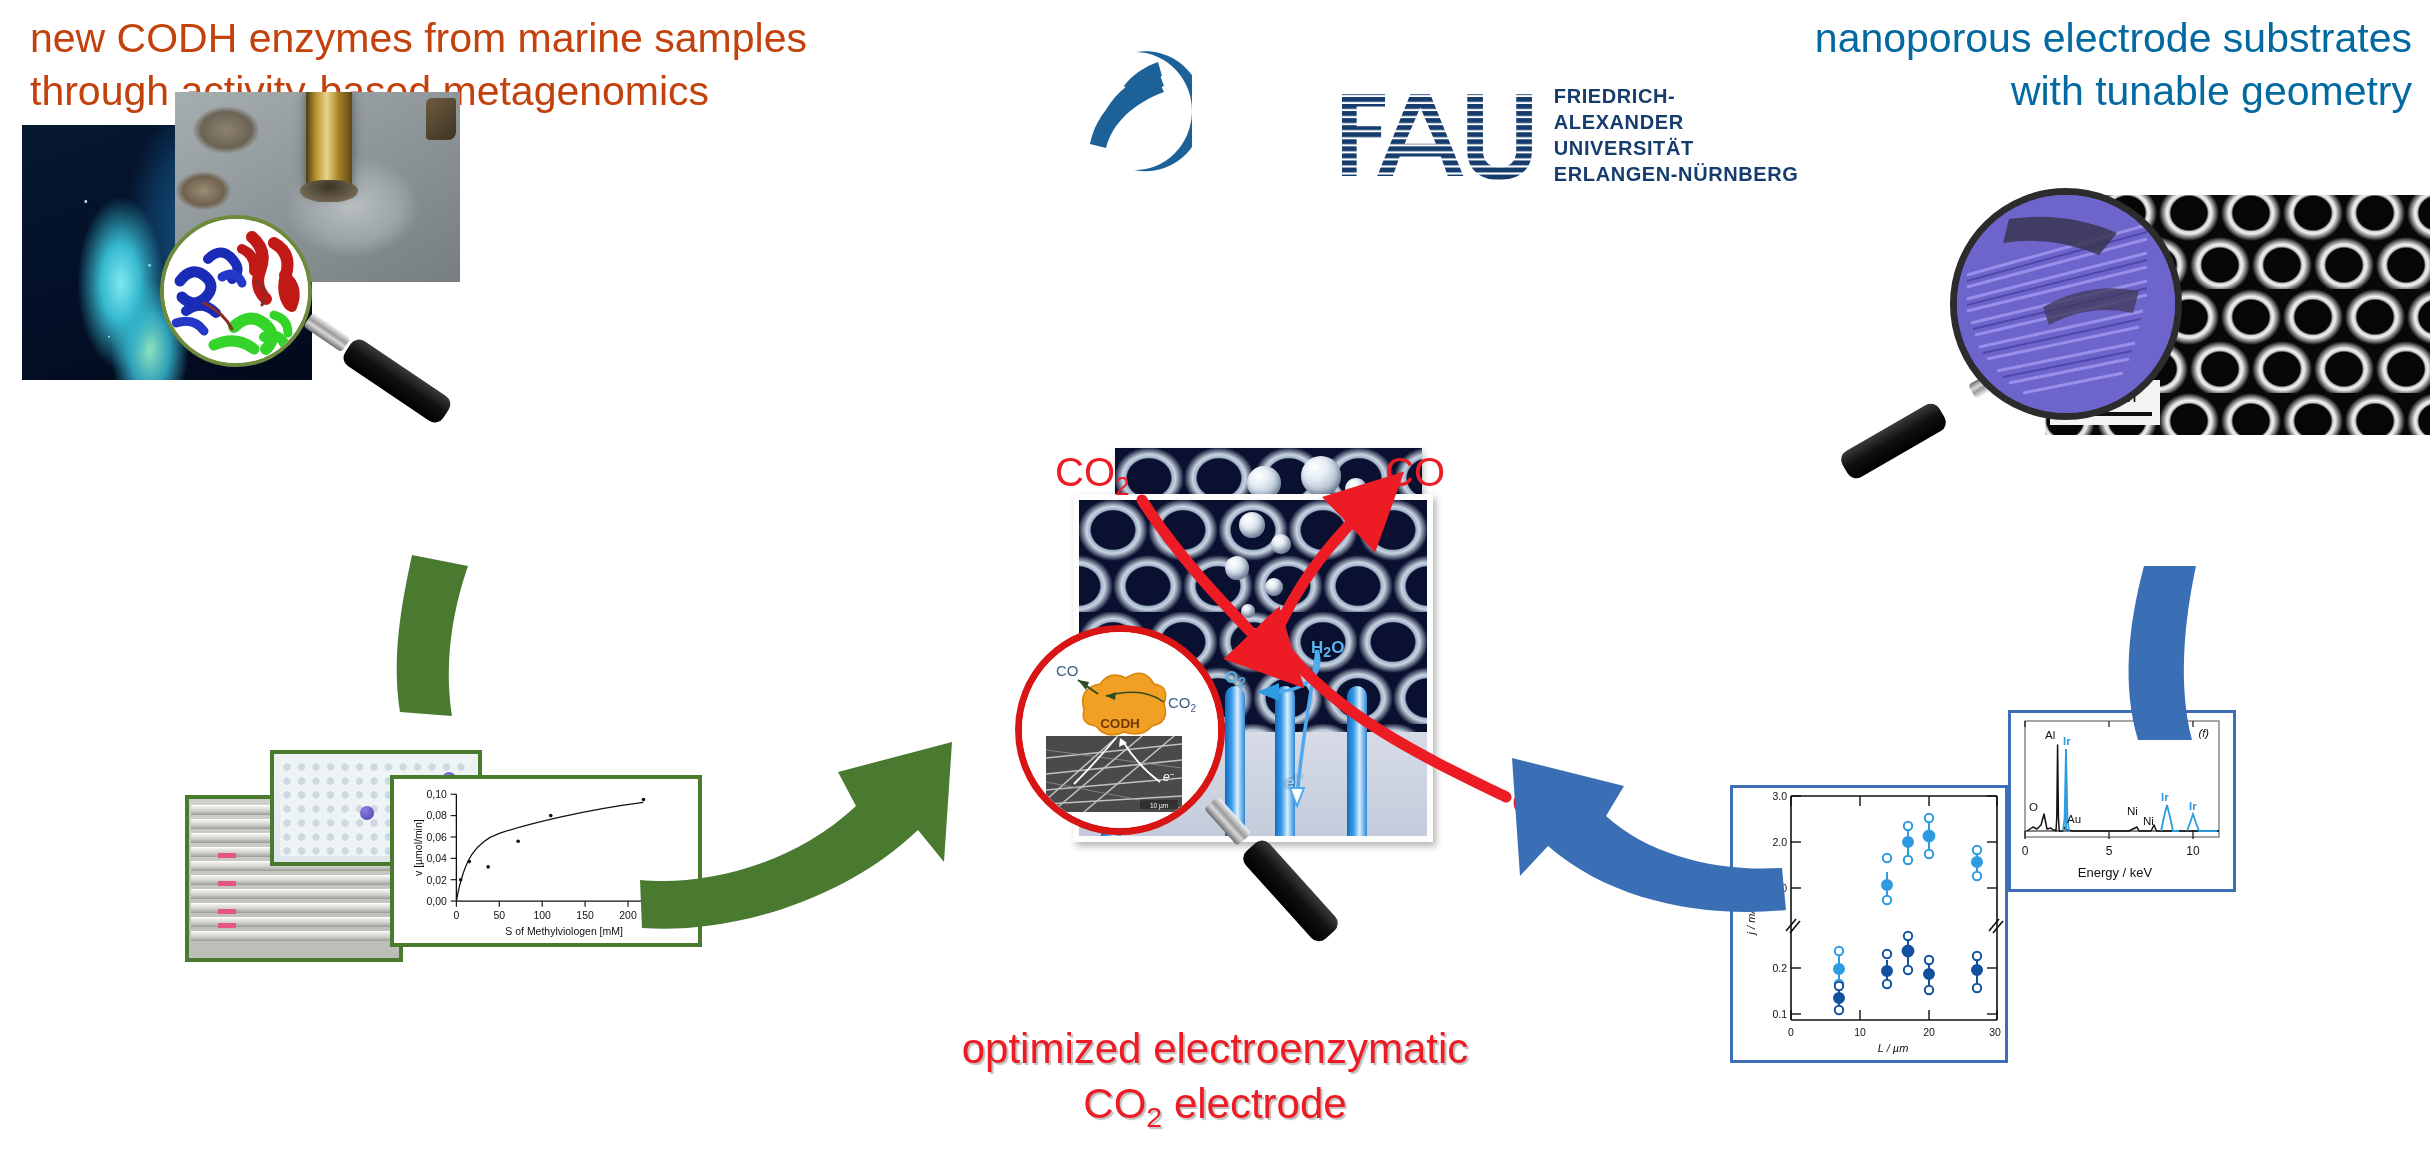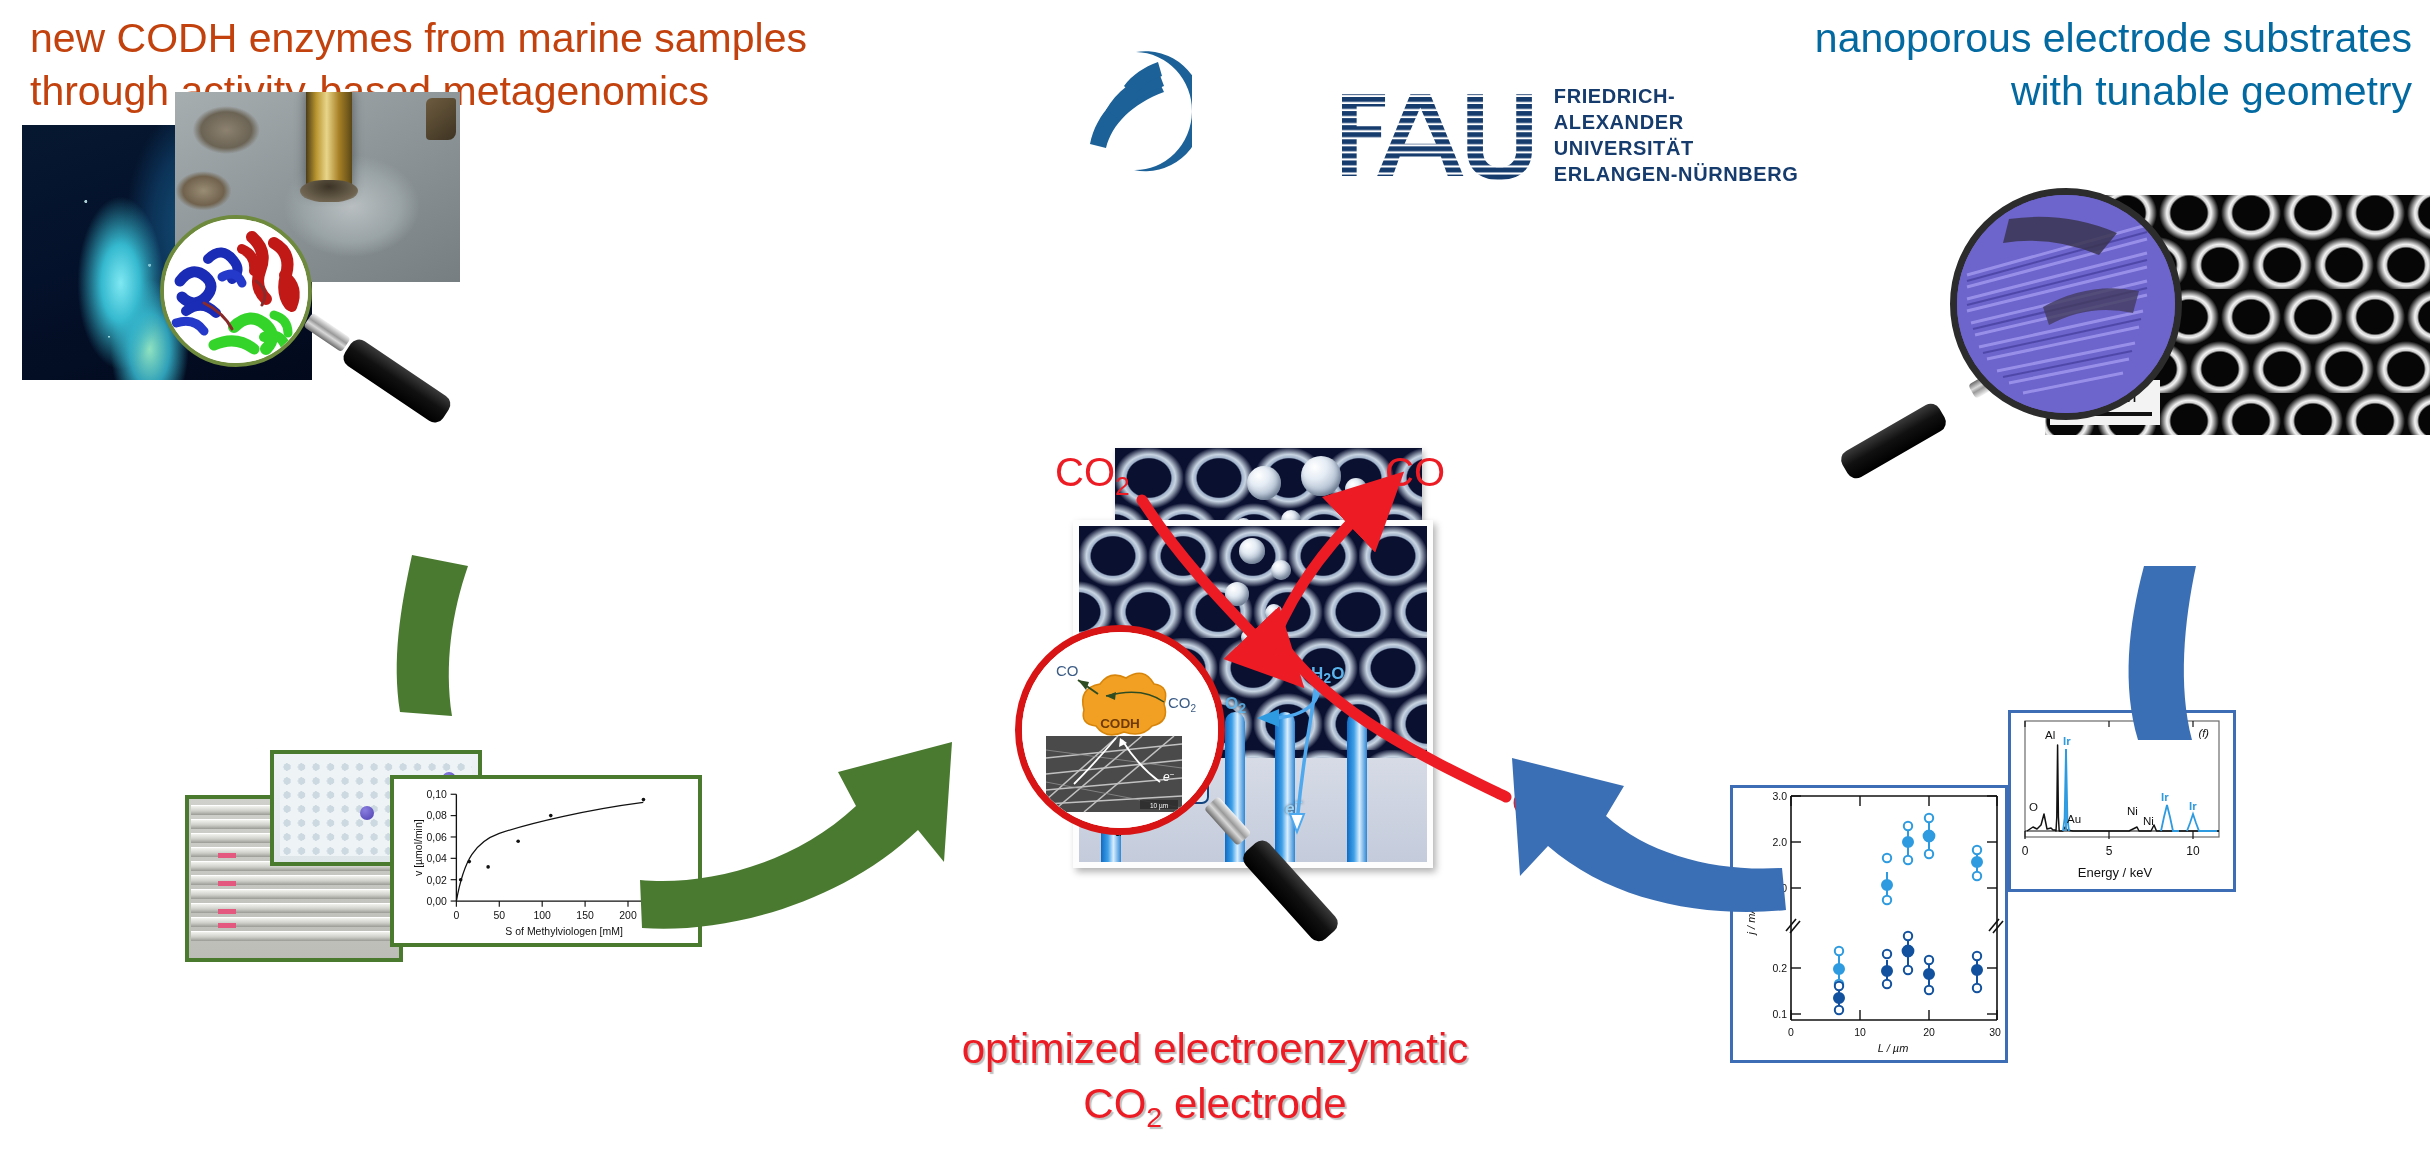--- a/index.html
+++ b/index.html
@@ -132,21 +132,21 @@
   
   .chart { position:absolute; background:#fff; }
 
   #chart-mm { left:390px; top:775px; width:312px; height:172px; }
   #chart-jl { left:1730px; top:785px; width:278px; height:278px; }
   #chart-edx{ left:2008px; top:710px; width:228px; height:182px; }
 
   
   #panel-sem-top { left:1115px; top:448px; width:307px; height:247px;
      background:#0b1230; overflow:hidden; box-shadow:2px 3px 6px rgba(0,0,0,.25);}
-  #panel-center  { left:1073px; top:520px; width:360px; height:348px;text-align:right; }
+  #panel-center  { left:1073px; top:494px; width:360px; height:348px;text-align:right; }
 
   .honey { position:absolute; inset:0;
      background-color:#0a1030;
      background-image:
        radial-gradient(ellipse 35px 31px at 34px 30px, #0a1030 0 62%, #9fb1c9 66%, #c8d4e2 76%, rgba(160,176,200,0) 100%),
        radial-gradient(ellipse 35px 31px at 104px 30px, #0a1030 0 62%, #9fb1c9 66%, #c8d4e2 76%, rgba(160,176,200,0) 100%),
        radial-gradient(ellipse 35px 31px at 69px 86px, #0a1030 0 62%, #9fb1c9 66%, #c8d4e2 76%, rgba(160,176,200,0) 100%),
        radial-gradient(ellipse 35px 31px at -1px 86px, #0a1030 0 62%, #9fb1c9 66%, #c8d4e2 76%, rgba(160,176,200,0) 100%),
        radial-gradient(ellipse 35px 31px at 139px 86px, #0a1030 0 62%, #9fb1c9 66%, #c8d4e2 76%, rgba(160,176,200,0) 100%);
      background-size:140px 112px;

